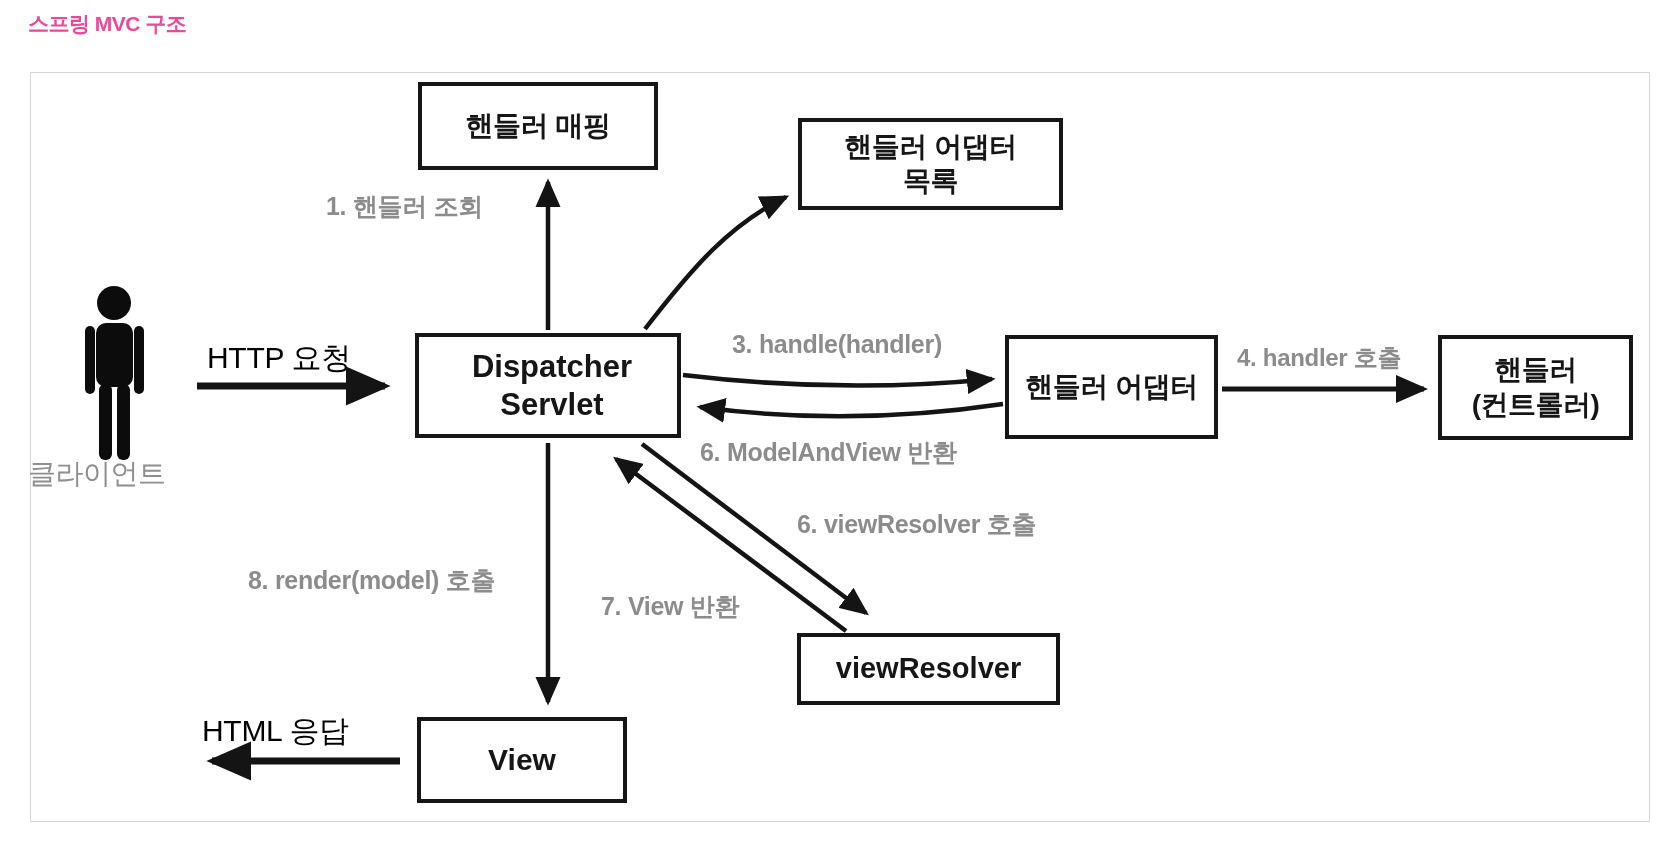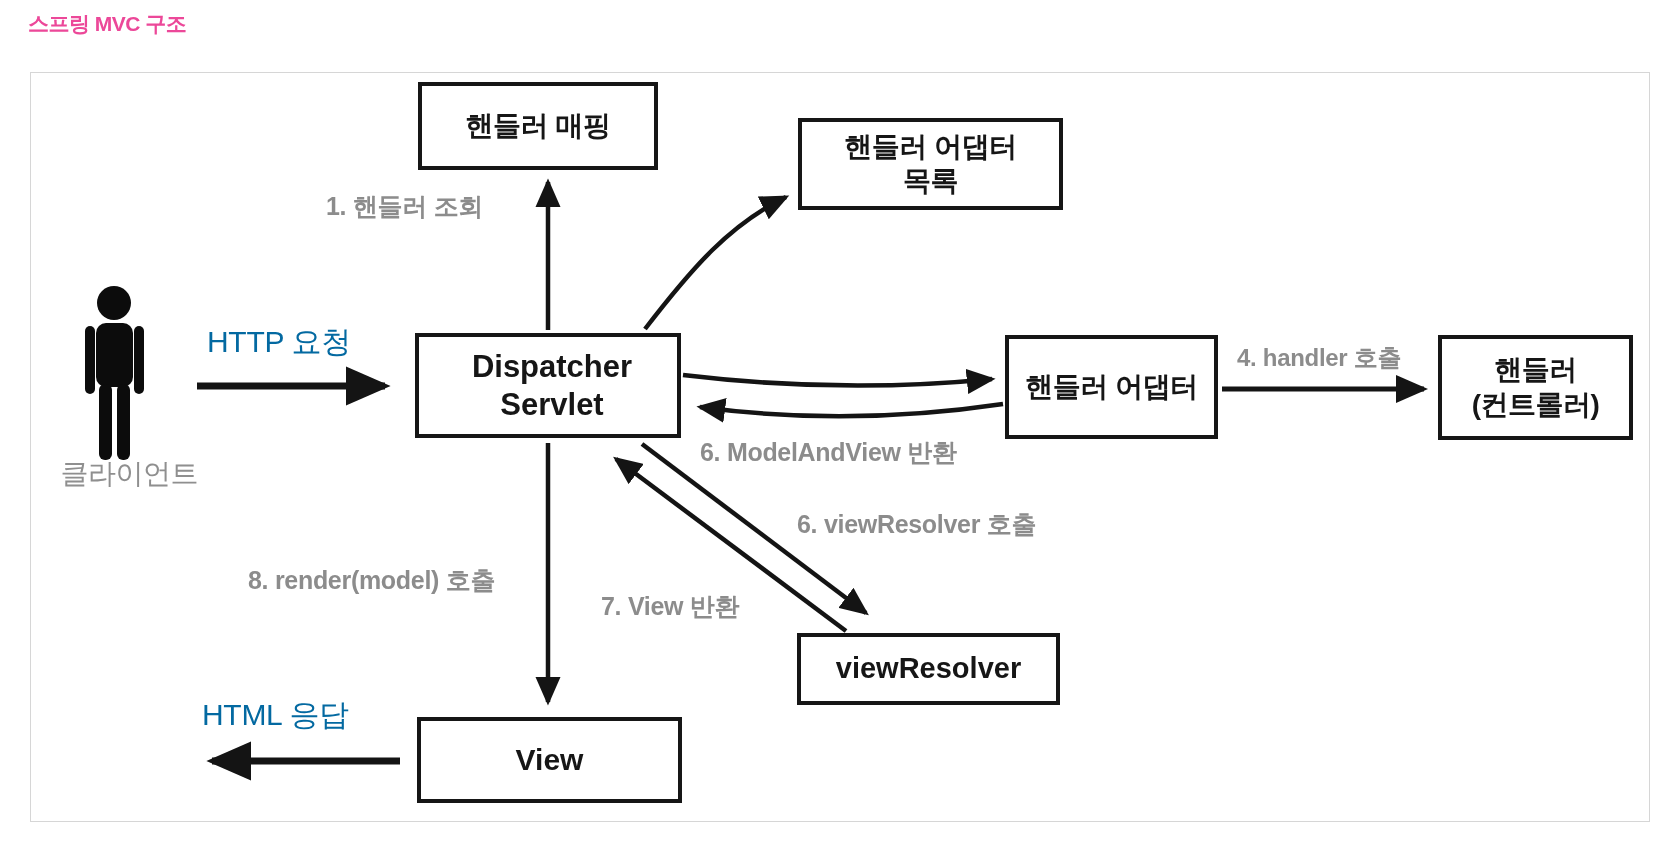--- a/index.html
+++ b/index.html
@@ -29,44 +29,44 @@
   }
   .node .ko { font-size: 28px; font-weight: 600; letter-spacing: -0.5px; }
   .node .en { font-size: 31px; font-weight: 700; }
 
   .n-handler-mapping   { left: 418px; top: 82px;  width: 240px; height: 88px; }
   .n-adapter-list      { left: 798px; top: 118px; width: 265px; height: 92px; }
   .n-dispatcher        { left: 415px; top: 333px; width: 266px; height: 105px; padding-left: 8px; }
   .n-handler-adapter   { left: 1005px; top: 335px; width: 213px; height: 104px; }
   .n-handler-controller{ left: 1438px; top: 335px; width: 195px; height: 105px; }
   .n-view-resolver     { left: 797px; top: 633px; width: 263px; height: 72px; }
-  .n-view              { left: 417px; top: 717px; width: 265px; height: 86px; }
+  .n-view              { left: 417px; top: 717px; width: 210px; height: 86px; }
 
   .step-label {
     position: absolute; font-size: 25px; font-weight: 700; color: #8c8c8c;
     white-space: nowrap; letter-spacing: -0.3px;
   }
   .s1 { left: 326px; top: 190px; }
   .s2 { left: 767px; top: 244px; }
   .s3 { left: 732px; top: 330px; }
   .s4 { left: 1237px; top: 342px; font-size: 24px; }
   .s5 { left: 700px; top: 436px; }
   .s6 { left: 797px; top: 508px; }
   .s7 { left: 601px; top: 590px; }
   .s8 { left: 248px; top: 564px; }
 
   .io-label {
-    position: absolute; font-size: 30px; font-weight: 400; color: #0369a1;
-    white-space: nowrap; letter-spacing: -0.3px;
+    position: absolute; font-size: 30px; font-weight: 400; color: #000000;
+    white-space: nowrap; letter-spacing: -0.3px; margin-top: 16px;
   }
   .http-label { left: 207px; top: 322px; }
   .html-label { left: 202px; top: 695px; }
 
   .client-label {
-    position: absolute; left: 28px; top: 455px; width: 170px; text-align: right;
+    position: absolute; left: 28px; top: 455px; width: 170px; text-align: left;
     font-size: 28px; font-weight: 400; color: #8f8f8f; letter-spacing: -0.5px;
   }
 </style>
 </head>
 <body>
 
 <div class="page">
 
   <div class="page-title">스프링 MVC 구조</div>
 
@@ -134,20 +134,21 @@
 
   <div class="node n-view-resolver">
     <span class="en" style="font-size:29px">viewResolver</span>
   </div>
 
   <div class="node n-view">
     <span class="en" style="font-size:30px">View</span>
   </div>
 
   <div class="step-label s1">1. 핸들러 조회</div>
+  <div class="step-label s3">3. handle(handler)</div>
   <div class="step-label s4">4. handler 호출</div>
   <div class="step-label s5">6. ModelAndView 반환</div>
   <div class="step-label s6">6. viewResolver 호출</div>
   <div class="step-label s7">7. View 반환</div>
   <div class="step-label s8">8. render(model) 호출</div>
 
   <div class="io-label http-label">HTTP 요청</div>
   <div class="io-label html-label">HTML 응답</div>
   <div class="client-label">클라이언트</div>
 

